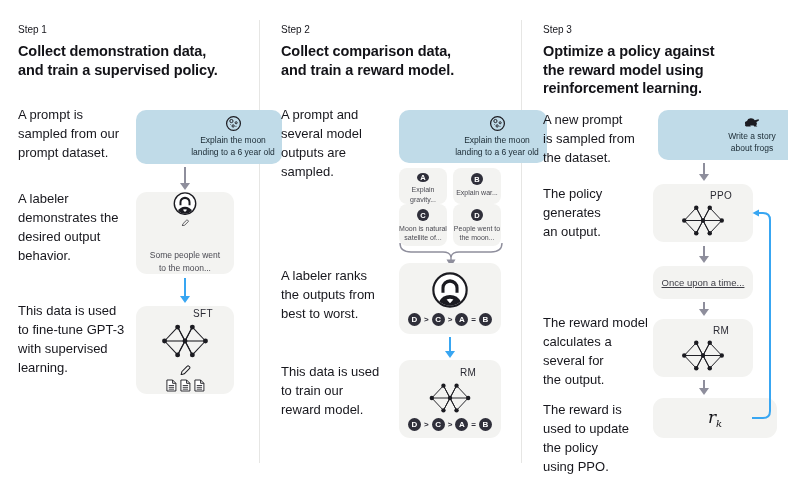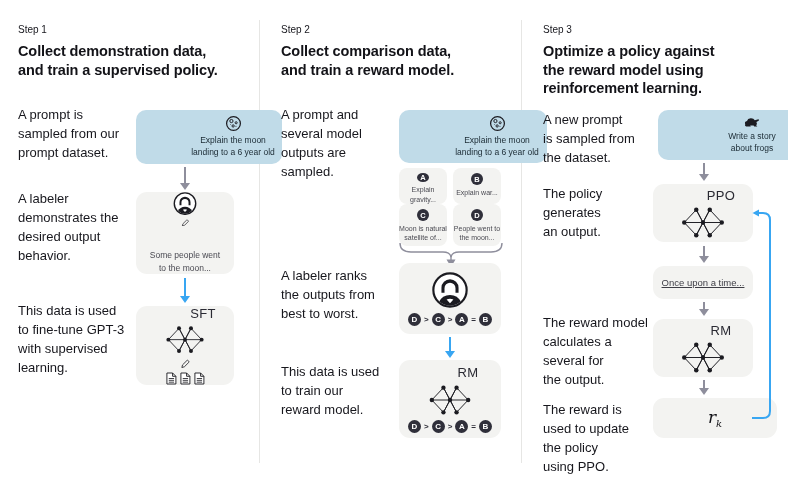--- a/index.html
+++ b/index.html
@@ -15,21 +15,21 @@
   .heading div { white-space:nowrap; }
   .caption { position:absolute; font-size:13px; line-height:1.46; color:var(--body-text,#17171d); }
   .caption div { white-space:nowrap; }
 
   .bluebox { position:absolute; background:var(--prompt-box-bg,#c0dbe8); border-radius:10px;
     display:flex; flex-direction:column; align-items:center; justify-content:center; gap:3px;padding-left:48px; }
   .btxt { font-size:8.5px; line-height:1.4; color:#1a2a33; text-align:center; }
 
   .panel { position:absolute; background:var(--panel-bg,#f3f3f1); border-radius:11px;
     display:flex; flex-direction:column; align-items:center; justify-content:center; text-align:center; }
-  .mlabel { font-size:13px; color:#2a2a33; letter-spacing:0.3px;padding-left:36px; }
+  .mlabel { font-size:10px; color:#2a2a33; letter-spacing:0.3px;padding-left:36px; }
   .ptxt { font-size:8.5px; line-height:1.45; color:#4a4a52;margin-top:20px; }
   .otxt { font-size:9.5px; color:#3e3e46;text-decoration:underline; }
 
   .card { position:absolute; background:var(--panel-bg,#f3f3f1); border-radius:8px;
     display:flex; flex-direction:column; align-items:center; padding-top:5px; gap:3px; }
   .ctxt { font-size:7px; line-height:1.35; color:#4a4a52; text-align:center; }
   .badge { width:12px; height:12px; border-radius:50%; background:var(--badge-bg,#2f2f3a); color:#fff;
     font-size:7.5px; font-weight:700; display:flex; align-items:center; justify-content:center; }
 
   .rank { display:flex; align-items:center; gap:2px; }
@@ -178,21 +178,21 @@
       <i class="head"></i>
     </div>
 
   <div class="caption" style="left:18px;top:302px">
     <div>This data is used</div>
     <div>to fine-tune GPT-3</div>
     <div>with supervised</div>
     <div>learning.</div>
   </div>
 
-  <div class="panel" style="left:136px;top:306px;width:98px;height:79px;gap:4px">
+  <div class="panel" style="left:136px;top:306px;width:98px;height:88px;gap:4px">
     <div class="mlabel">SFT</div>
     <svg width="50" height="36" viewBox="0 0 60 44">
         <use href="#nnet"></use>
       </svg>
     <svg width="12" height="12" viewBox="0 0 13 13">
         <use href="#pencil"></use>
       </svg>
     <div class="docs">
       <svg width="11" height="13" viewBox="0 0 12 14">
           <use href="#doc"></use>

